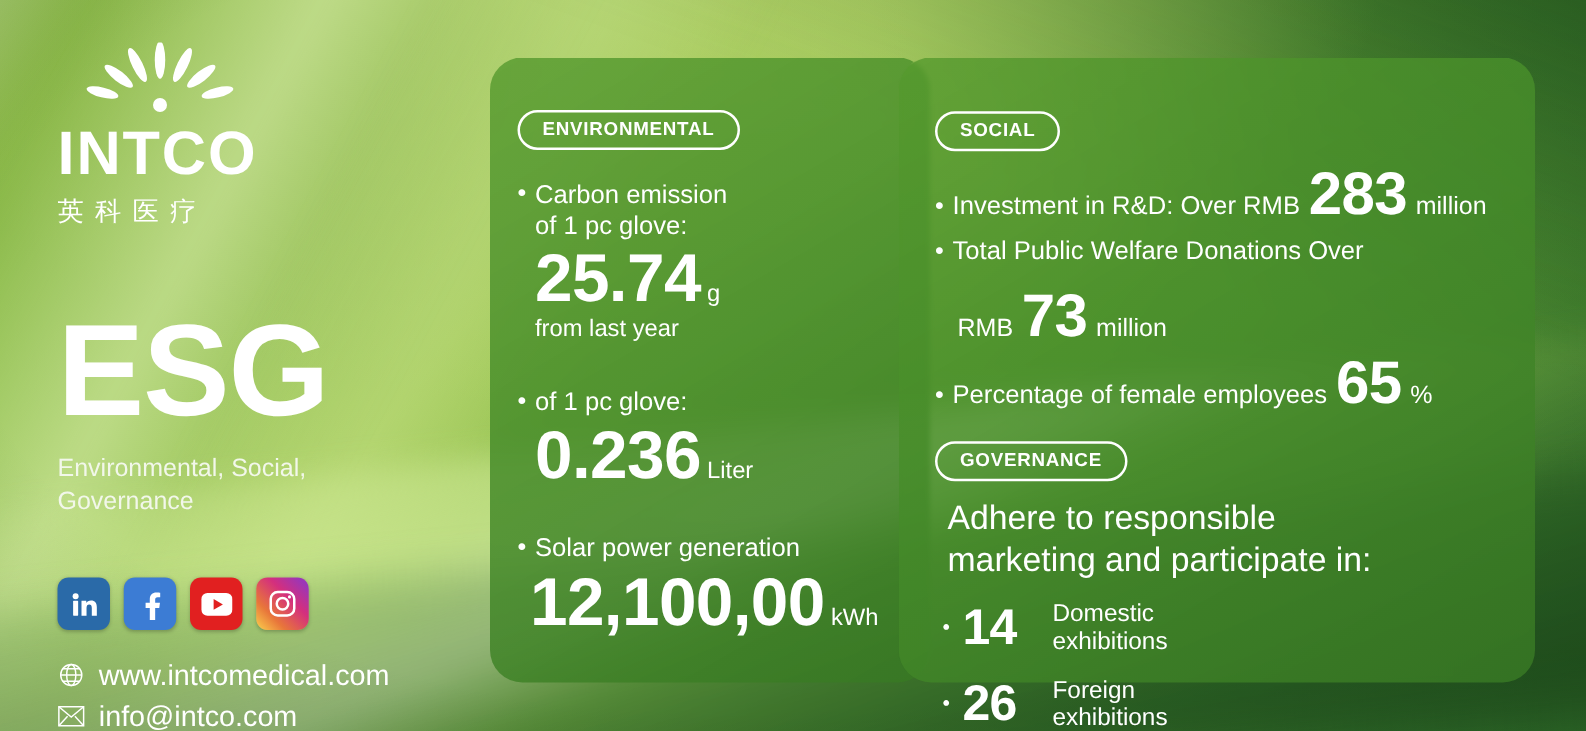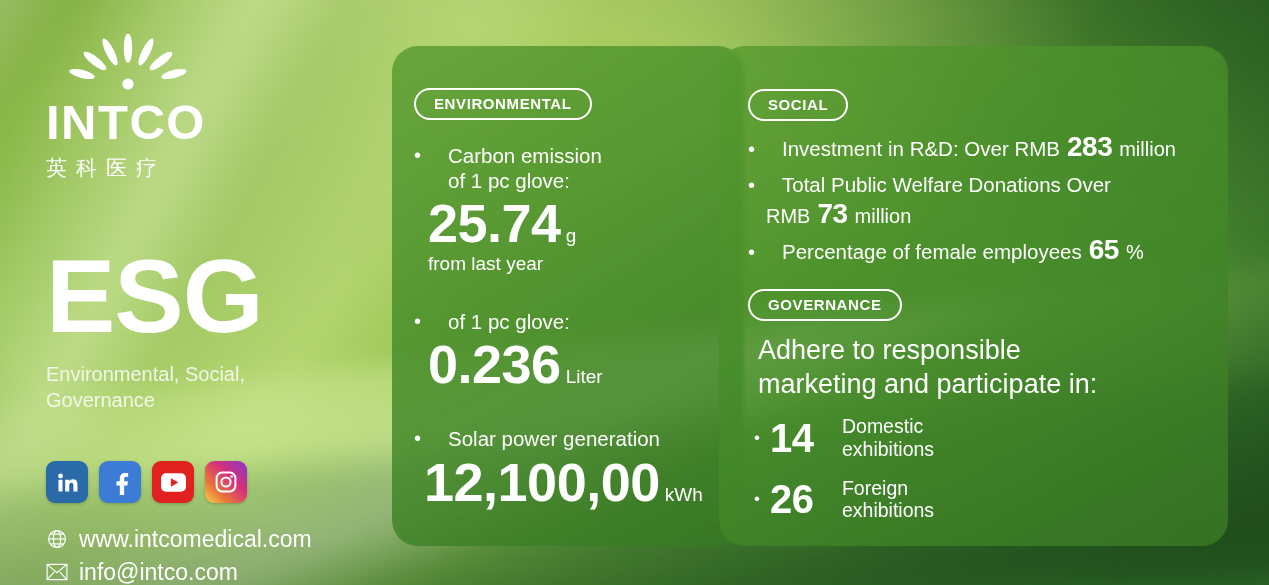--- a/index.html
+++ b/index.html
@@ -131,33 +131,33 @@
   .pill {
     display:inline-block;
     border:2px solid #fff; border-radius:999px;
     padding:5px 18px 6px;
     font-size:15px; font-weight:700; letter-spacing:.6px;
   }
 
   .bullet { display:flex; gap:7px; }
   .dot { font-size:20px; line-height:1.18; }
 
-  .ln  { font-size:20.5px; line-height:1.2;margin-left:20px; }
+  .ln  { font-size:20.5px; line-height:1.2; }
   .big { font-size:54px; font-weight:700; line-height:1.06; letter-spacing:-.5px; }
   .sm  { font-size:19px; line-height:1.22; }
 
   
   #env-inner { padding:42px 0 0 22px; }
   .env-block { margin-top:24px; }
   .env-unit { font-size:19px; font-weight:400; margin-left:5px; }
 
   
   #soc-inner { padding:43px 0 0 29px; }
   .soc-line { display:flex; align-items:baseline; gap:7px; margin-top:13px; }
-  .n-inline { font-size:28px; font-weight:700; line-height:.92; letter-spacing:-.5px; }
+  .n-inline { font-size:48px; font-weight:700; line-height:.92; letter-spacing:-.5px; }
   .u-inline { font-size:20px; }
 
   .gov-head { margin-top:24px; }
   .gov-text { font-size:27px; line-height:1.25; margin-top:13px; padding-left:10px; }
   .exh { display:flex; align-items:center; gap:10px; margin-top:14px; padding-left:6px; }
   .exh .dot { font-size:17px; }
   .exh-num { font-size:40px; font-weight:700; line-height:1; letter-spacing:-.5px; min-width:62px; }
   .exh-lab { font-size:19.5px; line-height:1.16; }
 </style>
 </head>
@@ -300,21 +300,21 @@
       <span class="ln">Investment in R&amp;D: Over RMB</span>
       <span class="n-inline">283</span>
       <span class="u-inline">million</span>
     </div>
 
     <div>
       <div class="soc-line" style="margin-top:11px">
         <span class="dot">•</span>
         <span class="ln">Total Public Welfare Donations Over</span>
       </div>
-      <div class="soc-line" style="margin-top:4px;padding-left:18px">
+      <div class="soc-line" style="margin-top:18px;padding-left:18px">
         <span class="u-inline">RMB</span>
         <span class="n-inline">73</span>
         <span class="u-inline">million</span>
       </div>
     </div>
 
     <div class="soc-line" style="margin-top:9px">
       <span class="dot">•</span>
       <span class="ln">Percentage of female employees</span>
       <span class="n-inline">65</span>

